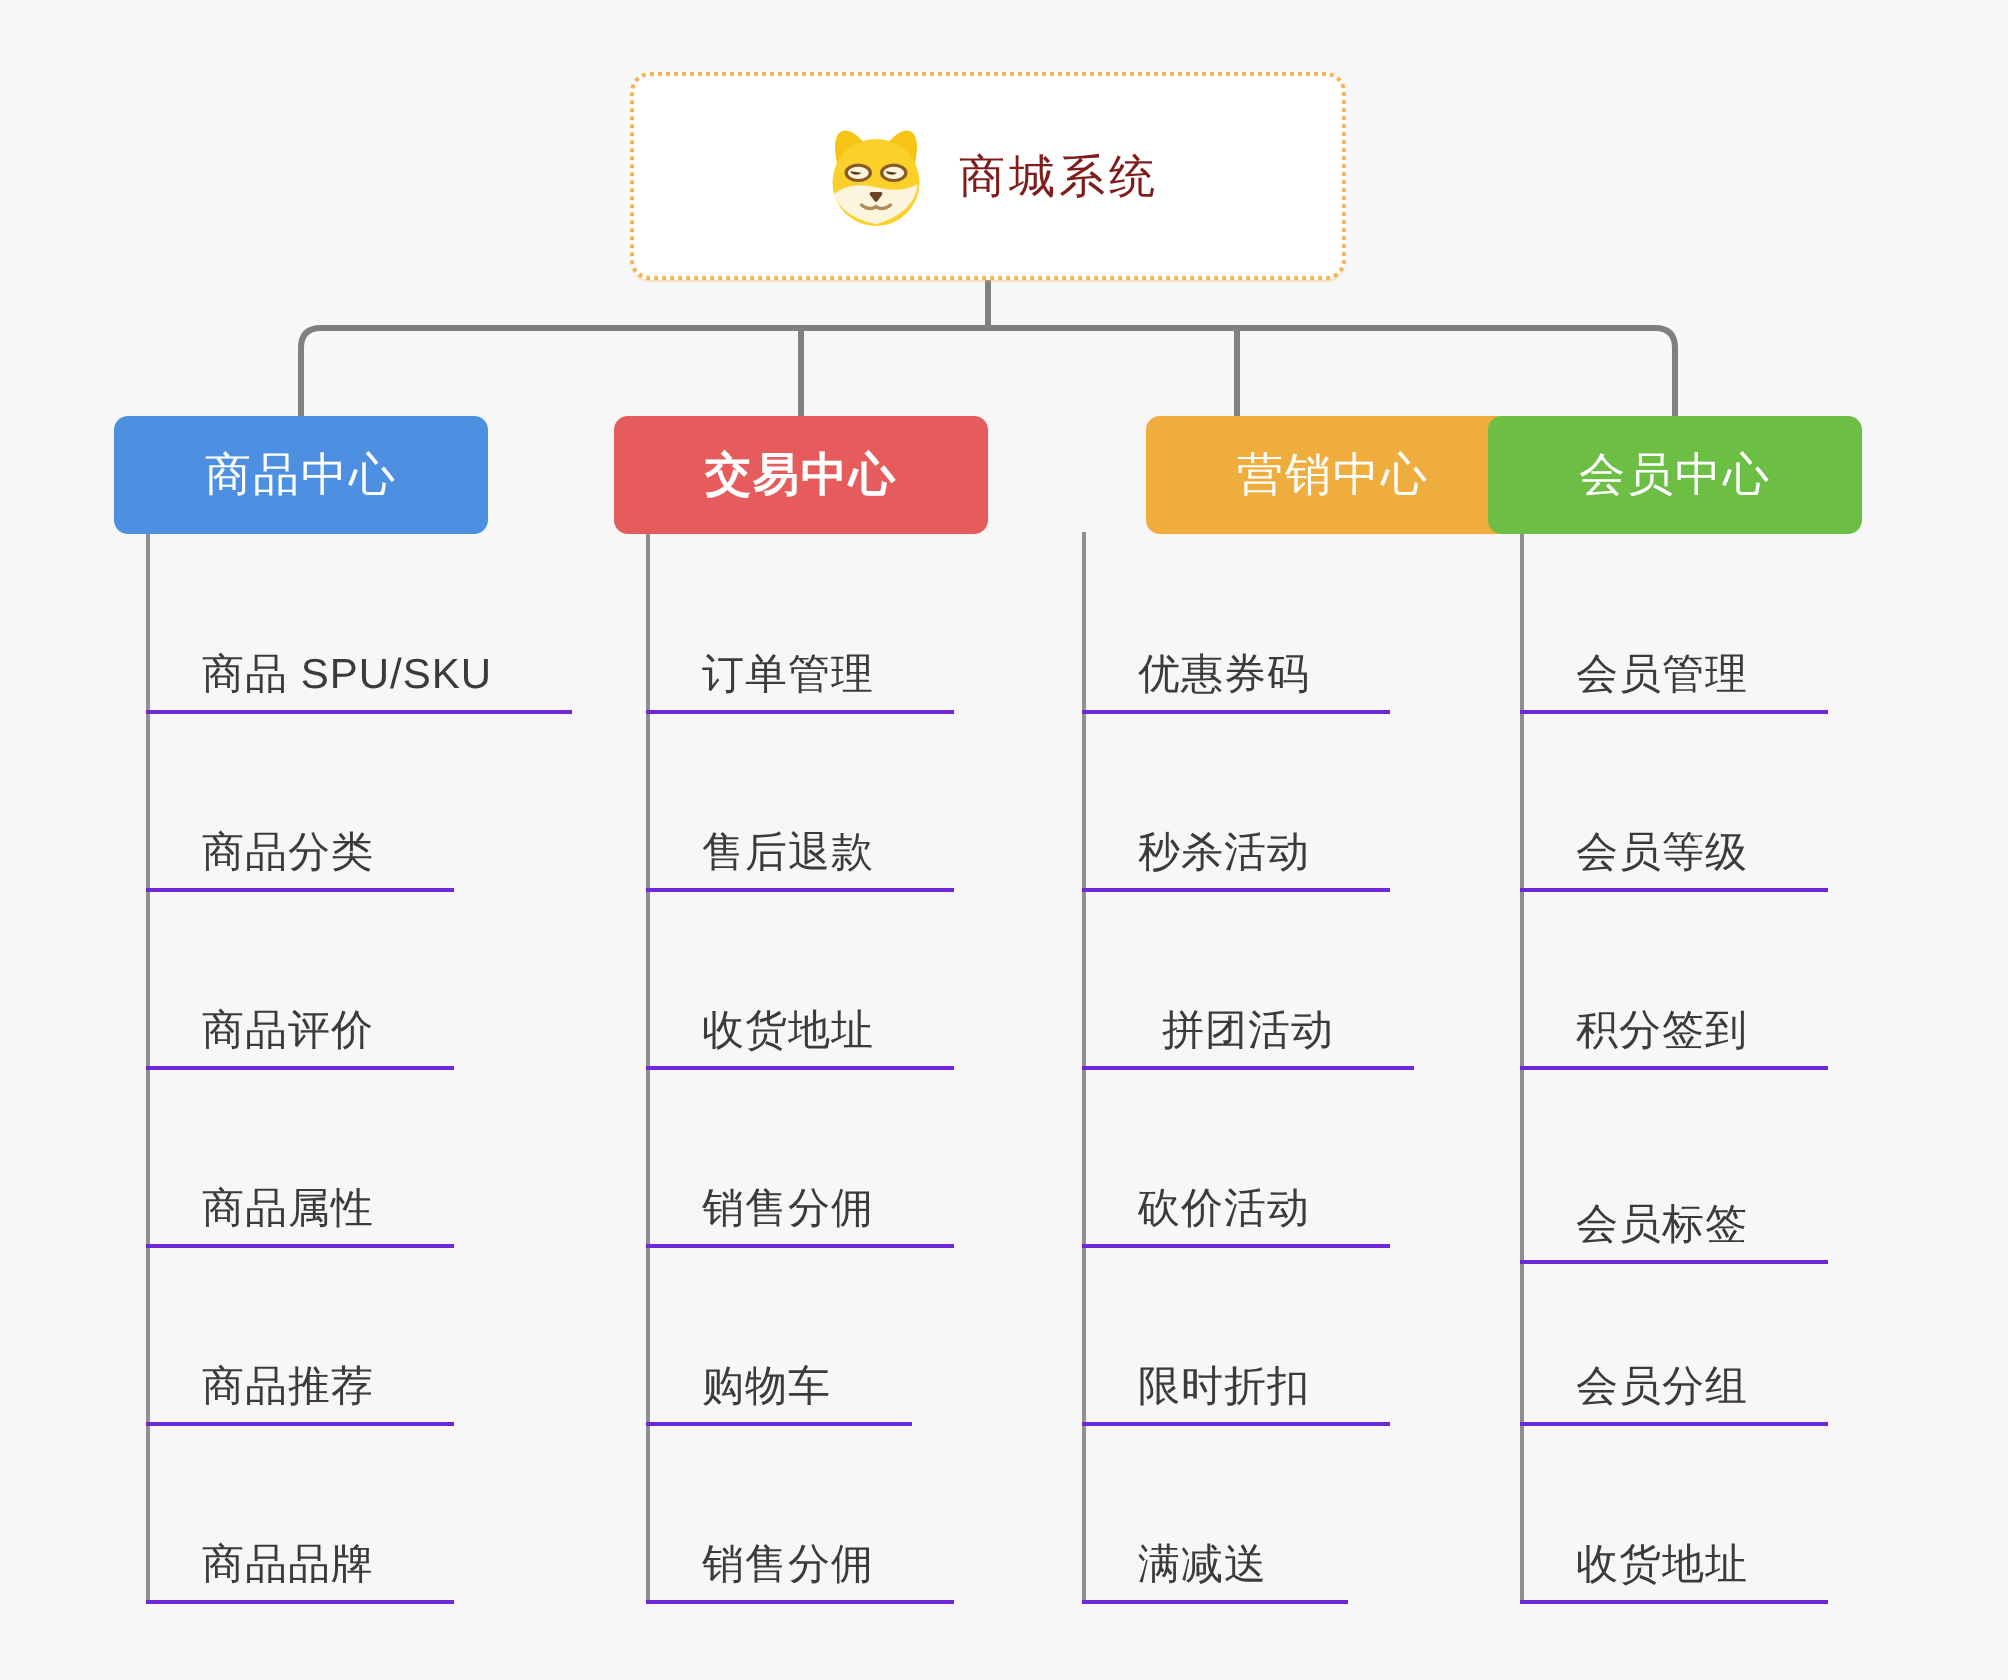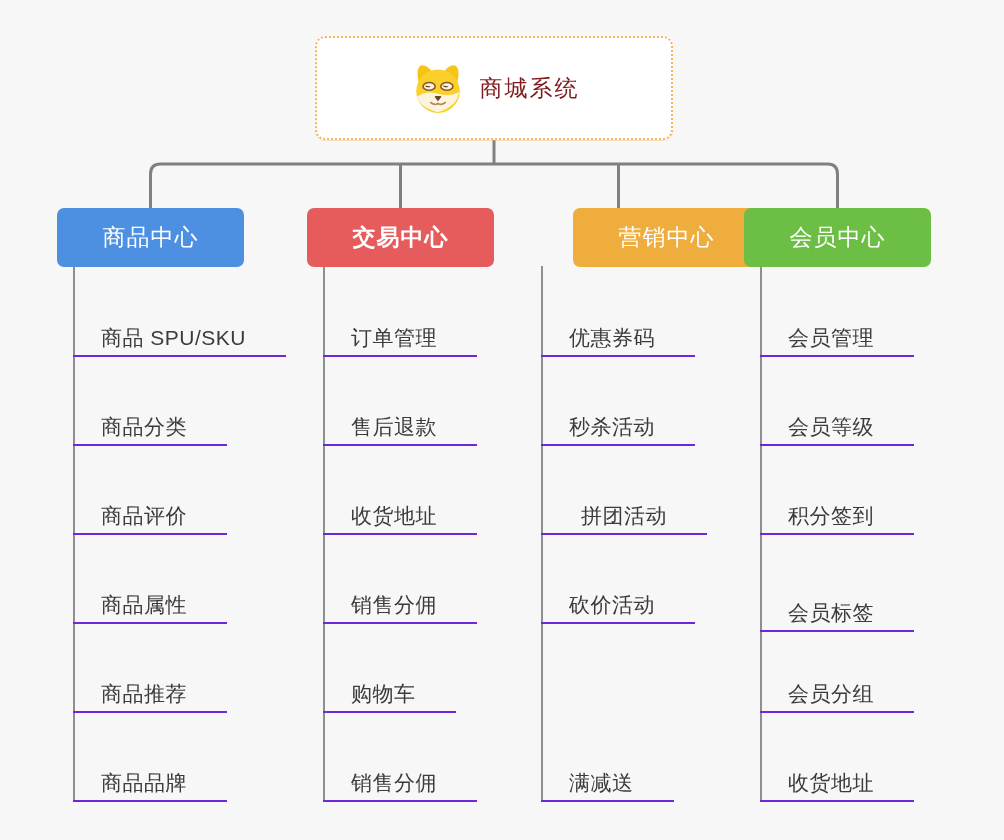--- a/index.html
+++ b/index.html
@@ -139,20 +139,23 @@
     </div>
     <div class="leaf" style="left: 541px; top: 406px;">
       <span>秒杀活动</span>
     </div>
     <div class="leaf" style="left: 541px; top: 495px; padding-left: 40px;">
       <span>拼团活动</span>
     </div>
     <div class="leaf" style="left: 541px; top: 584px;">
       <span>砍价活动</span>
     </div>
+    <div class="leaf" style="left: 541px; top: 673px;">
+      <span>限时折扣</span>
+    </div>
     <div class="leaf" style="left: 541px; top: 762px;">
       <span>满减送</span>
     </div>
     <div class="branch-box" style="left: 744px; background: rgb(109, 190, 69);">
       <span class="branch-label">会员中心</span>
     </div>
     <div class="leaf" style="left: 760px; top: 317px;">
       <span>会员管理</span>
     </div>
     <div class="leaf" style="left: 760px; top: 406px;">

